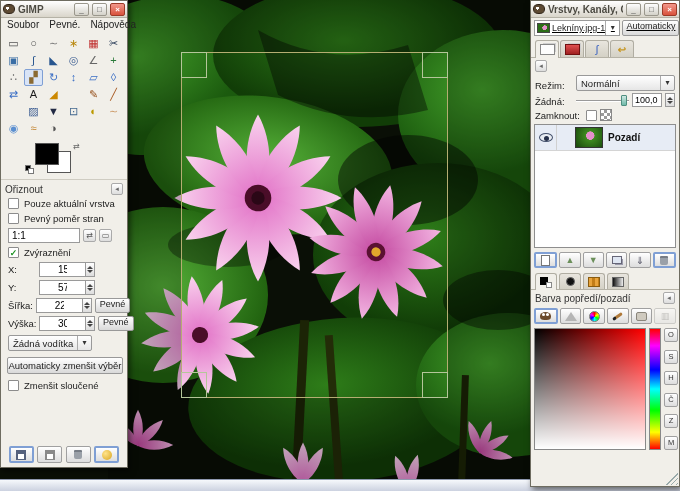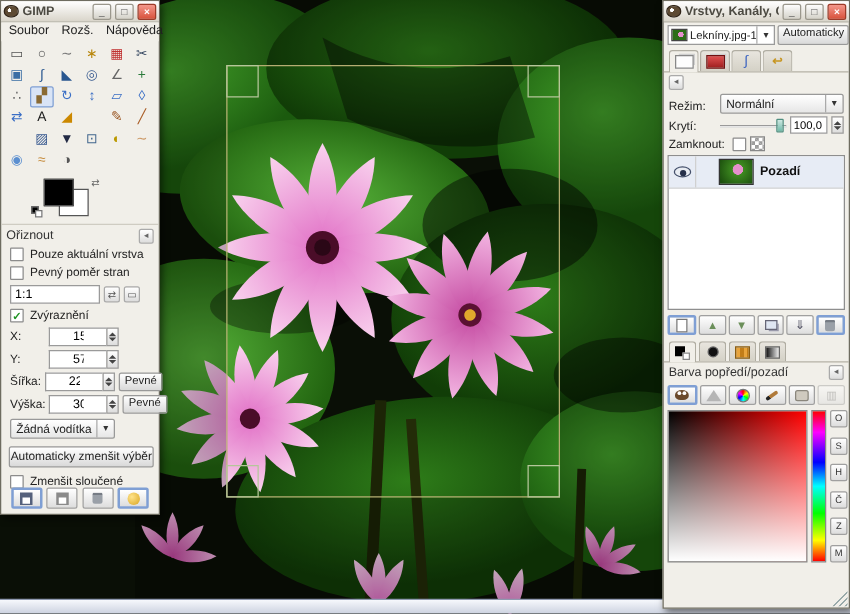--- a/index.html
+++ b/index.html
@@ -22,41 +22,41 @@
   .win { position:absolute; background:#f1efe9; border:1px solid #6e6c60; box-shadow:2px 3px 6px rgba(0,0,0,.55); z-index:10; }
   .titlebar { height:17px; background:linear-gradient(#ffffff,#d9d5ca); border-bottom:1px solid #b5b2a6;
     display:flex; align-items:center; padding:0 2px; gap:3px; }
   .title-text { font-size:10px; font-weight:bold; color:#4c4a42; flex:1; white-space:nowrap; overflow:hidden; }
   .winbtn { width:15px; height:13px; font-size:8px; line-height:11px; text-align:center; color:#555;
     background:linear-gradient(#fdfdfd,#d4d2c9); border:1px solid #9a978c; border-radius:2px; }
   .winbtn.close { background:linear-gradient(#f3978b,#d8523c); color:#fff; border-color:#9c3a28; font-weight:bold; }
   .appicon { width:12px; height:10px; background:radial-gradient(circle at 35% 40%, #fff 0 18%, #5d4a33 19%); border-radius:45%; border:1px solid #2f2317; }
 
   
-  .toolbox { left:0; top:0; width:128px; height:412px; }
+  .toolbox { left:0; top:0; width:128px; height:468px; }
   .menubar { height:15px; display:flex; gap:10px; padding:1px 6px; font-size:10px; color:#222; background:#f1efe9; }
   .menu-item { cursor:default; }
 
   .tool-grid { display:grid; grid-template-columns:repeat(6,1fr); padding:2px 3px; }
   .tool { width:19px; height:17px; display:flex; align-items:center; justify-content:center;
     font-size:11px; line-height:1; border:1px solid transparent; border-radius:2px; color:#555; }
   .tool.selected { background:#d9e4f6; border-color:#7f9fd4; }
   .tool .tg { display:block; }
 
   .swatches { position:relative; height:36px; margin:2px 0 0 0; }
   .sw-bg { position:absolute; left:46px; top:10px; width:24px; height:22px; background:#fff; border:1px solid #555; }
   .sw-fg { position:absolute; left:34px; top:2px; width:24px; height:22px; background:#000; border:1px solid #555; }
   .sw-swap { position:absolute; left:72px; top:1px; font-size:8px; color:#666; }
   .sw-mini { position:absolute; left:24px; top:24px; width:10px; height:9px; }
   .sw-mini i { position:absolute; display:block; }
   .sw-mini .m1 { left:0; top:0; width:6px; height:6px; background:#000; border:1px solid #777; }
   .sw-mini .m2 { left:3px; top:3px; width:6px; height:6px; background:#fff; border:1px solid #777; }
 
   .opt-sep { border-top:1px solid #cfccc2; margin:2px 0; }
-  .opt-header { display:flex; align-items:flex-start; padding:1px 4px; font-size:10px; color:#333; }
+  .opt-header { display:flex; align-items:center; padding:1px 4px; font-size:10px; color:#333; }
   .opt-header .hd { flex:1; }
   .mini-btn { width:12px; height:12px; font-size:7px; line-height:10px; text-align:center; color:#666;
     background:linear-gradient(#fff,#ddd); border:1px solid #aaa; border-radius:2px; }
 
   .chk-row { display:flex; align-items:flex-end; gap:5px; padding:2px 4px 2px 7px; font-size:9.5px; color:#222; }
   .chk { width:11px; height:11px; background:#fff; border:1px solid #8c8c8c; border-radius:1px;
     font-size:9px; line-height:10px; text-align:center; color:#1d9221; font-weight:bold; flex:0 0 auto; }
 
   .ratio-row { display:flex; align-items:center; gap:3px; padding:2px 4px 2px 7px; }
   .txt { font-size:10px; background:#fff; border:1px solid #9a9a9a; height:15px; padding:0 3px; }
@@ -90,21 +90,21 @@
     border-radius:2px; display:flex; align-items:center; justify-content:center; }
   .icon-btn.focused { border:2px solid #7f9fd4; }
   .floppy { width:10px; height:10px; background:#55617c; position:relative; }
   .floppy::after { content:""; position:absolute; left:2px; top:4px; width:6px; height:5px; background:#fff; }
   .floppy.grey { background:#8a8a8a; }
   .trash-ic { width:8px; height:9px; background:#9aa0a8; border-radius:1px 1px 2px 2px; border-top:2px solid #767c85; }
   .reset-ic { width:10px; height:10px; border-radius:50%; background:radial-gradient(circle at 35% 35%, #ffe38a, #d9a520); }
 
   
   .layers-win { left:530px; top:0; width:150px; height:487px; }
-  .lw-row1 { display:flex; align-items:center; gap:2px; padding:2px 3px; }
+  .lw-row1 { display:flex; align-items:center; gap:2px; padding:2px 3px;text-decoration:underline; }
   .img-combo { display:flex; align-items:center; flex:1; height:16px; background:#fff; border:1px solid #9a9a9a; }
   .combo-thumb { width:13px; height:10px; margin:0 2px; background:radial-gradient(circle at 60% 45%, #e590cc 0 28%, #2c6e17 30%); border:1px solid #444; }
   .img-combo .ic-text { flex:1; font-size:9px; color:#222; white-space:nowrap; overflow:hidden; }
   .auto-btn { font-size:9px; height:16px; padding:0 3px; background:linear-gradient(#fff,#d9d9d9); border:1px solid #999; border-radius:2px; color:#222; }
 
   .dock-tabs { display:flex; gap:1px; padding:2px 4px 0 4px; border-bottom:1px solid #b5b2a6; }
   .dtab { width:24px; height:17px; display:flex; align-items:center; justify-content:center;
     border:1px solid #b0ada2; border-bottom:none; border-radius:3px 3px 0 0; background:linear-gradient(#e8e5de,#d4d1c6); }
   .dtab.active { background:#f1efe9; height:18px; margin-bottom:-1px; }
   .sheet { width:15px; height:11px; background:#fdfdfd; border:1px solid #888; box-shadow:2px -2px 0 -1px #cfcfcf; }
@@ -334,21 +334,21 @@
   <div class="win toolbox">
     <div class="titlebar">
       <span class="appicon"></span>
       <span class="title-text">GIMP</span>
       <span class="winbtn">_</span>
       <span class="winbtn">□</span>
       <span class="winbtn close">×</span>
     </div>
     <div class="menubar">
       <span class="menu-item">Soubor</span>
-      <span class="menu-item">Rozš.</span>
+      <span class="menu-item">Pevné.</span>
       <span class="menu-item">Nápověda</span>
     </div>
 
     <div class="tool-grid">
 
         <span class="tool">
           <span class="tg" style="color: rgb(85, 85, 85);">▭</span>
         </span>
 
         <span class="tool">
@@ -629,21 +629,21 @@
 
     <div class="prop-row">
       <span style="width:38px;">Režim:</span>
       <span class="dropdown mode-dd">
         <span class="dd-text">Normální</span>
         <span class="dd-arrow">▾</span>
       </span>
     </div>
 
     <div class="prop-row">
-      <span style="width:38px;">Krytí:</span>
+      <span style="width:38px;">Žádná:</span>
       <span class="slider">
           <span class="track"></span>
           <span class="handle"></span>
         </span>
       <input class="opacity-box" readonly="" value="100,0" style="">
       <span class="spin" style="height:14px;">
           <i class="tri-up"></i>
           <i class="tri-dn"></i>
         </span>
     </div>

